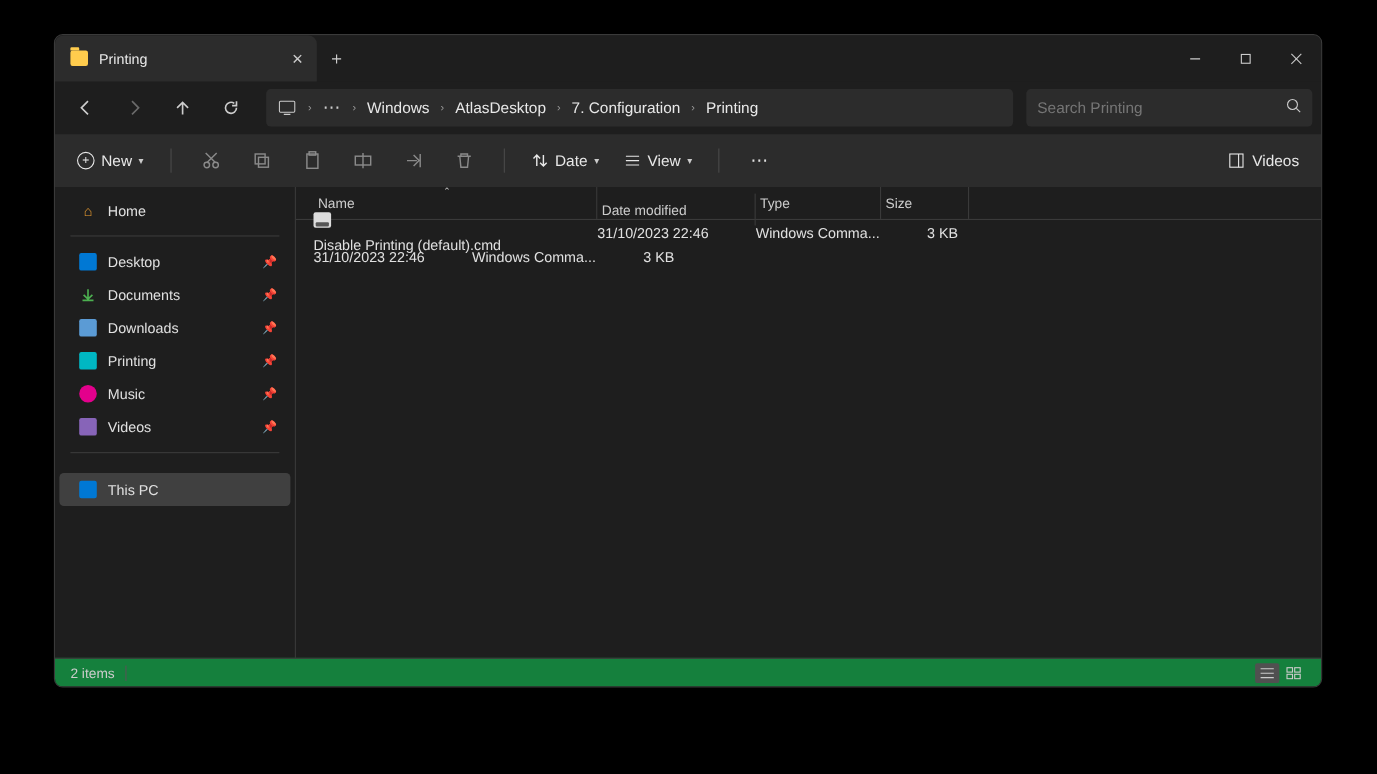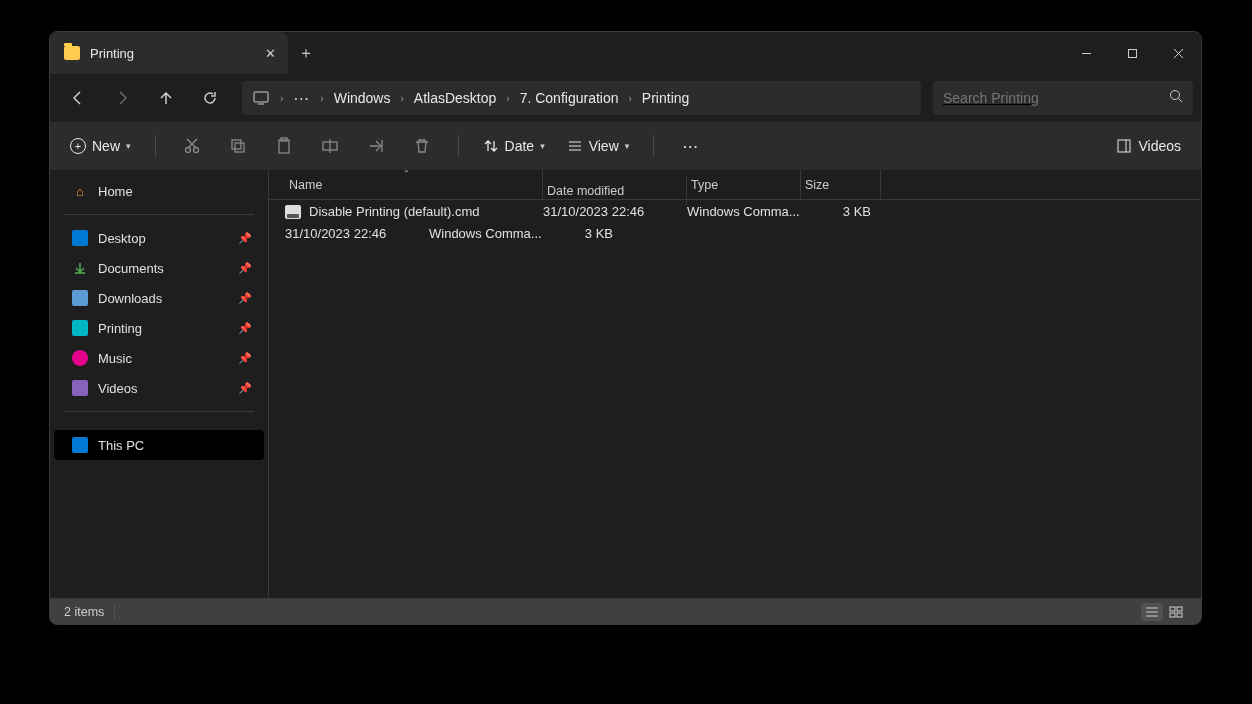--- a/index.html
+++ b/index.html
@@ -24,65 +24,65 @@
 
 .addressbar{ height:48px; background:#1e1e1e; display:flex; align-items:center; padding:0 8px; gap:4px; }
 .nav-ico{ width:40px; height:36px; display:flex; align-items:center; justify-content:center; color:#ccc; cursor:pointer; border-radius:4px;}
 .nav-ico.disabled{ color:#6a6a6a;}
 .nav-ico svg{ width:16px; height:16px; stroke:currentColor; fill:none; stroke-width:1.5;}
 .breadcrumb{ flex:1; height:34px; background:#2c2c2c; border-radius:4px; margin:0 8px; display:flex; align-items:center; padding-left:6px; }
 .bc-ico{ width:26px; display:flex; align-items:center; justify-content:center;}
 .bc-sep{ color:#999; font-size:10px; padding:0 6px;}
 .bc-item{ color:#e8e8e8; font-size:14px; padding:0 4px; cursor:pointer;}
 .bc-ell{ color:#ccc; padding:0 4px; letter-spacing:1px;}
-.search{ width:260px; height:34px; background:#2c2c2c; border-radius:4px; display:flex; align-items:center; padding:0 10px;text-decoration:underline;}
+.search{ width:260px; height:34px; background:#2c2c2c; border-radius:4px; display:flex; align-items:center; padding:0 10px;}
 .search input{ flex:1; background:transparent; border:none; color:#ccc; font-size:14px; outline:none;}
 .search-ico{ color:#ccc;}
 
 .toolbar{ height:48px; background:#2c2c2c; display:flex; align-items:center; padding:0 12px; gap:6px;}
 .tb-new{ display:flex; align-items:center; gap:6px; color:#e8e8e8; font-size:14px; padding:4px 8px; cursor:pointer;}
 .tb-new .plus-circle{ width:16px; height:16px; border:1.5px solid #e8e8e8; border-radius:50%; display:flex; align-items:center; justify-content:center; font-size:11px; line-height:1;}
 .chev-down{ font-size:9px; color:#ccc;}
 .tb-sep{ width:1px; height:22px; background:#4a4a4a; margin:0 10px;}
 .tb-ico{ width:40px; height:36px; display:flex; align-items:center; justify-content:center; color:#8a8a8a; cursor:pointer;}
 .tb-ico svg{ width:18px; height:18px; stroke:currentColor; fill:none; stroke-width:1.3;}
 .tb-labeled{ display:flex; align-items:center; gap:6px; color:#e8e8e8; font-size:14px; padding:4px 8px; cursor:pointer;}
 .tb-spacer{ flex:1;}
 
 .body{ flex:1; display:flex; background:#1e1e1e;}
 .sidebar{ width:218px; background:#1e1e1e; padding-top:6px;}
 .side-item{ height:30px; display:flex; align-items:center; padding:0 18px; gap:10px; color:#e0e0e0; font-size:13px; cursor:pointer; position:relative; margin:0 4px; border-radius:4px;}
-.side-item.sel{ background:#000000;margin-top:18px;}
+.side-item.sel{ background:#404040;margin-top:18px;}
 .side-pin{ position:absolute; right:12px; color:#888; font-size:11px;}
 .side-div{ height:1px; background:#3a3a3a; margin:8px 14px;}
 .side-ico{ width:16px; height:16px; display:flex; align-items:center; justify-content:center; font-size:13px;}
 .ico-home{ color:#f0a030;}
 .ico-blue{ background:#0078d4; border-radius:2px;}
 .ico-green svg{stroke:#4caf50;}
 .ico-doc{ background:#5b9bd5; border-radius:2px;}
 .ico-pic{ background:#00b7c3; border-radius:2px;}
 .ico-music{ background:#e3008c; border-radius:50%;}
 .ico-vid{ background:#8764b8; border-radius:2px;}
 .content{ flex:1; border-left:1px solid #3a3a3a; display:flex; flex-direction:column;}
 .col-headers{ height:30px; display:flex; align-items:center; border-bottom:1px solid #3a3a3a; padding-left:16px;}
 .col-h{ color:#ccc; font-size:12.5px; cursor:pointer; border-right:1px solid #3a3a3a; height:100%; display:flex; align-items:center; padding-left:4px;}
 .col-name{ width:258px; position:relative;}
 .col-name .sort-ind{ position:absolute; left:118px; top:-1px; font-size:8px; color:#ccc;}
 .col-date{ width:144px;margin-top:12px;}
 .col-type{ width:114px;}
 .col-size{ width:80px; justify-content:flex-start;}
 .file-row{ height:22px; display:flex; align-items:center; padding-left:16px; color:#e0e0e0; font-size:13px; cursor:pointer;}
-.cell-name{ width:258px; display:flex; align-items:flex-end; gap:8px;}
+.cell-name{ width:258px; display:flex; align-items:flex-start; gap:8px;flex-direction:column;}
 .file-ico{ width:16px; height:14px; background:#ddd; border-radius:2px; position:relative;}
 .file-ico::after{content:"";position:absolute;bottom:1px;left:2px;width:12px;height:4px;background:#555;border-radius:1px;}
 .cell-date{ width:144px;}
 .cell-type{ width:114px; overflow:hidden; text-overflow:ellipsis; white-space:nowrap;}
 .cell-size{ width:80px; text-align:right; padding-right:10px;}
 
-.statusbar{ height:26px; background:#404040; border-top:1px solid #3a3a3a; display:flex; align-items:center; padding:0 14px; color:#ccc; font-size:12.5px;}
+.statusbar{ height:26px; background:#15803d; border-top:1px solid #3a3a3a; display:flex; align-items:center; padding:0 14px; color:#ccc; font-size:12.5px;}
 .status-sep{ width:1px; height:14px; background:#555; margin:0 10px;}
 .status-spacer{flex:1;}
 .view-toggle{ display:flex; gap:2px;}
 .vt-btn{ width:22px; height:18px; display:flex; align-items:center; justify-content:center; border-radius:2px; cursor:pointer;}
 .vt-btn.active{ background:#505050;}
 .vt-btn svg{ width:14px; height:12px; stroke:#ccc; fill:none; stroke-width:1;}
 </style>
 </head>
 <body>
 

